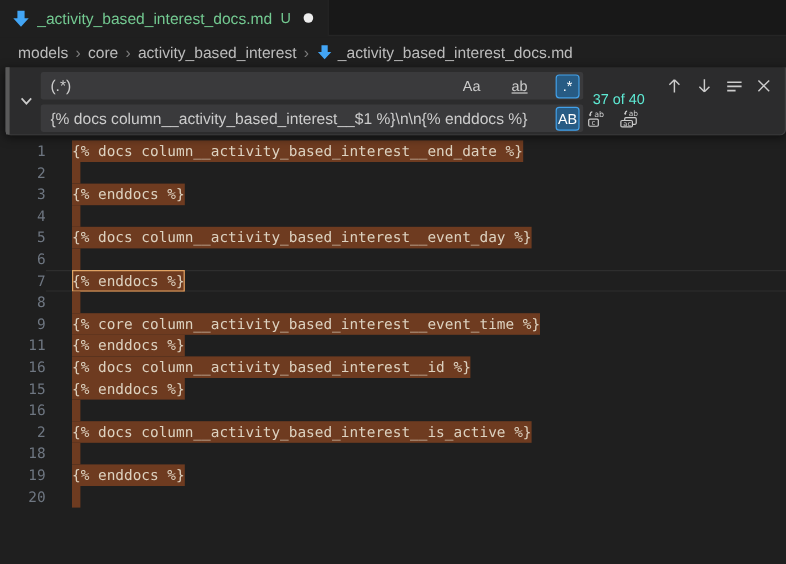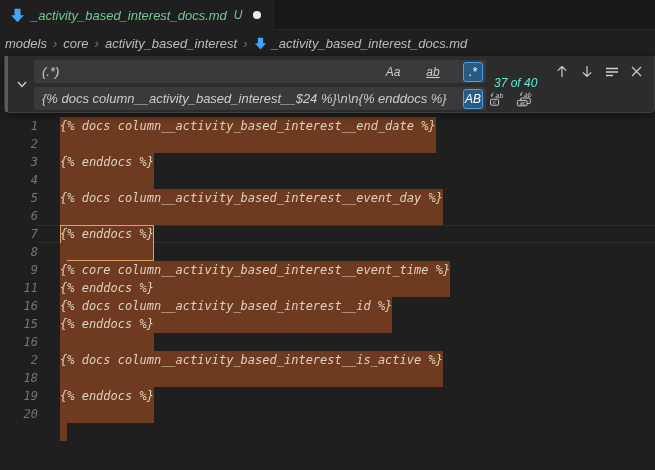--- a/index.html
+++ b/index.html
@@ -1,32 +1,32 @@
 <!DOCTYPE html>
 <html><head>
 <meta charset="utf-8">
 <style>
   * { margin:0; padding:0; box-sizing:border-box; }
   html,body { width:655px; height:470px; overflow:hidden; background:#1f1f1f;
               font-family:"Liberation Sans", sans-serif; }
-  .screen { position:relative; width:655px; height:470px; background:#1f1f1f;font-style:italic; }
+  .screen { position:relative; width:655px; height:470px; background:#1f1f1f; }
 
   
   .tabbar { position:absolute; top:0; left:0; right:0; height:30px; background:#181818;
             border-bottom:1px solid #252525; display:flex; }
   .tab { height:30px; background:#1f1f1f; display:flex; align-items:center;
          padding:0 12px 0 10px; border-right:1px solid #252525; cursor:pointer; }
   .tab .ficon { width:15px; height:15px; margin-right:6px; flex:none; }
   .tab-name { font-size:13px; color:#73c991; }
   .tab-git { font-size:12px; color:#73c991; margin-left:7px; }
   .tab-dot { width:8px; height:8px; border-radius:50%; background:#ededed; margin-left:10px; }
 
   
   .breadcrumb { position:absolute; top:31px; left:0; right:0; height:24px; background:#1f1f1f;
-                display:flex; align-items:center; padding-left:5px; font-size:13px; color:#bcbcbc; }
+                display:flex; align-items:center; padding-left:15px; font-size:13px; color:#bcbcbc; }
   .crumb { cursor:pointer; }
   .crumb-sep { color:#7d7d7d; padding:0 6px; font-size:13px; }
   .crumb-file { display:flex; align-items:center; }
   .crumb-file .ficon { width:13px; height:13px; margin-right:5px; }
 
   
   .editor { position:absolute; top:55px; left:0; right:0; bottom:0; background:#1f1f1f; }
 
   
   .find-widget { position:absolute; top:1px; left:4px; right:0; height:57px; background:#2c2c2d;
@@ -60,21 +60,21 @@
   .icon-btn svg { display:block; }
 
   
   .code { position:absolute; top:0; left:0; right:0; bottom:0; overflow:hidden;
           font-family:"DejaVu Sans Mono", monospace; font-size:12px; line-height:18px;
           padding-top:62px; }
   .line { display:flex; height:18px; }
   .ln { width:38px; text-align:right; color:#6e7681; flex:none; user-select:none; }
   .rest { flex:1; padding-left:22px; white-space:pre; }
   .line.current .rest { box-shadow: inset 0 1px 0 #2e2e2e, inset 0 -1px 0 #2e2e2e; }
-  .hl { display:inline-block; height:36px; background:#6e3b20; color:#ddd2c0; }
+  .hl { display:inline-block; height:18px; background:#6e3b20; color:#ddd2c0; }
   .hl.sliver { width:7px; }
   .line.current .hl { box-shadow: inset 0 0 0 1px #dfa263; }
 </style>
 </head>
 <body>
 
 <div class="screen">
 
   <div class="tabbar">
     <div class="tab">
@@ -141,21 +141,21 @@
           <span class="icon-btn">
             <svg width="11" height="11" viewBox="0 0 11 11">
               <path d="M1 1 L10 10 M10 1 L1 10" stroke="#cccccc" stroke-width="1.2" fill="none"></path>
             </svg>
           </span>
         </div>
       </div>
 
       <div class="row-replace">
         <div class="fw-input">
-          <span class="ival">{% docs column__activity_based_interest__$24 %}\n\n{% enddocs %}</span>
+          <span class="ival">{% docs column__activity_based_interest__$1 %}\n\n{% enddocs %}</span>
           <span class="toggles">
             <span class="tgl active">AB</span>
           </span>
         </div>
         <div class="rep-actions">
           <span class="icon-btn">
             <svg width="16" height="16" viewBox="0 0 16 16">
               <text x="6.2" y="6.8" font-size="6.6" fill="#cccccc" font-family="DejaVu Sans, sans-serif">ab</text>
               <path d="M4.6 2.2 C2.8 2.2 2.8 3.6 2.8 5.2" stroke="#cccccc" stroke-width="1" fill="none"></path>
               <path d="M1.6 4.4 L2.8 6 L4 4.4 Z" fill="#cccccc"></path>

